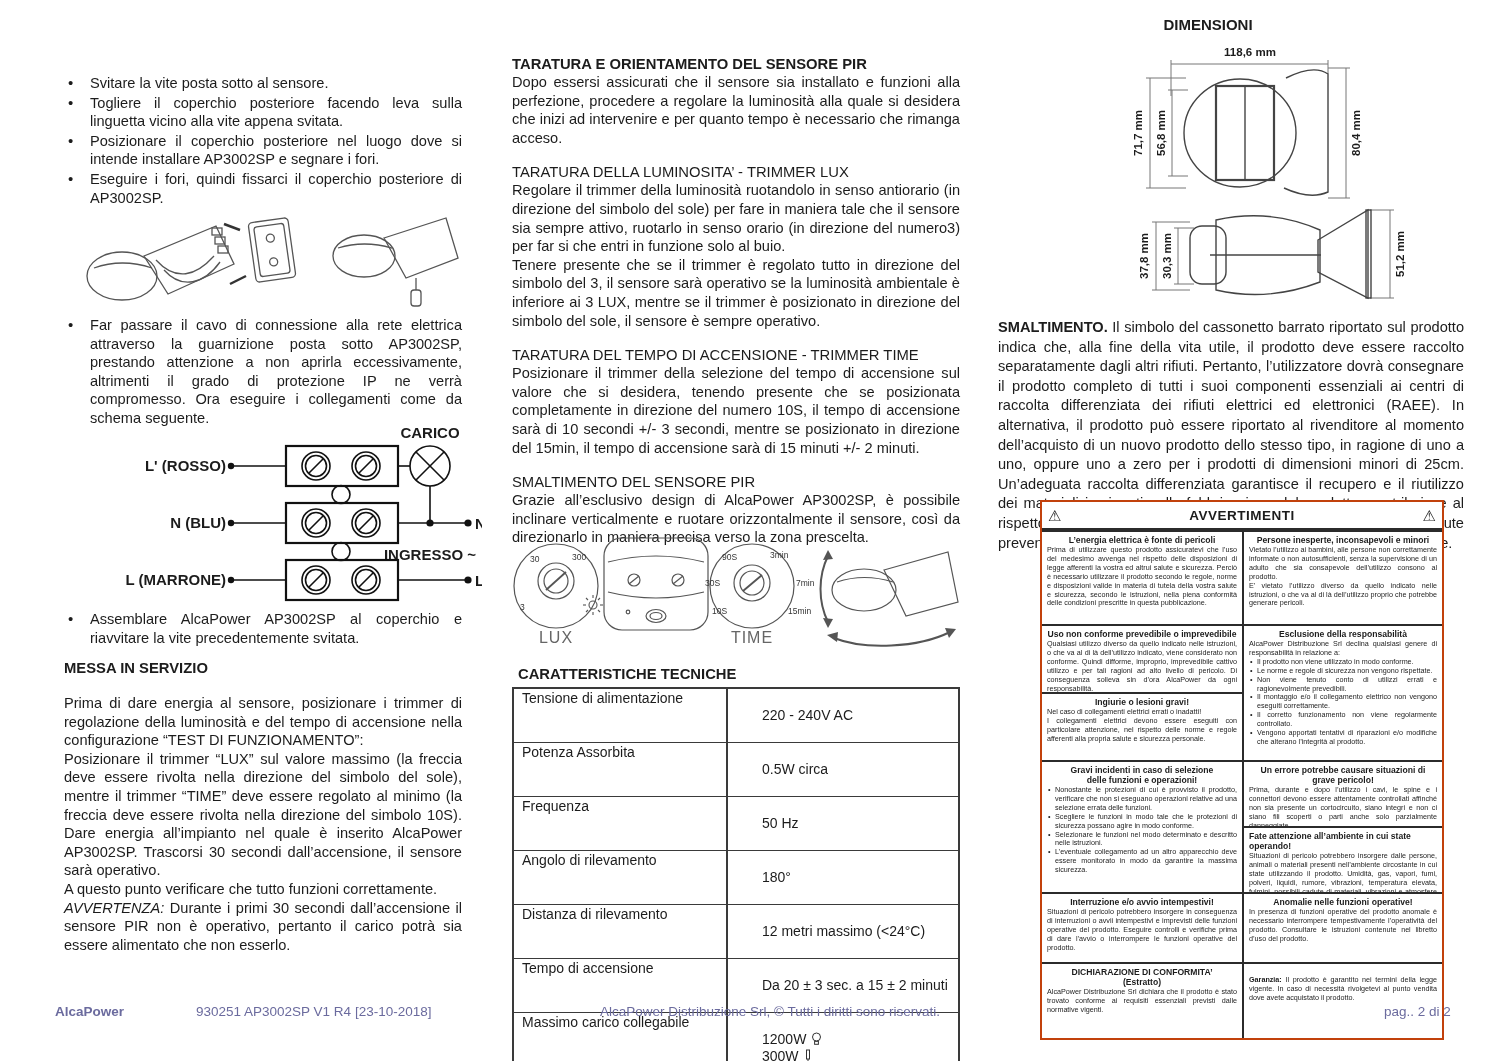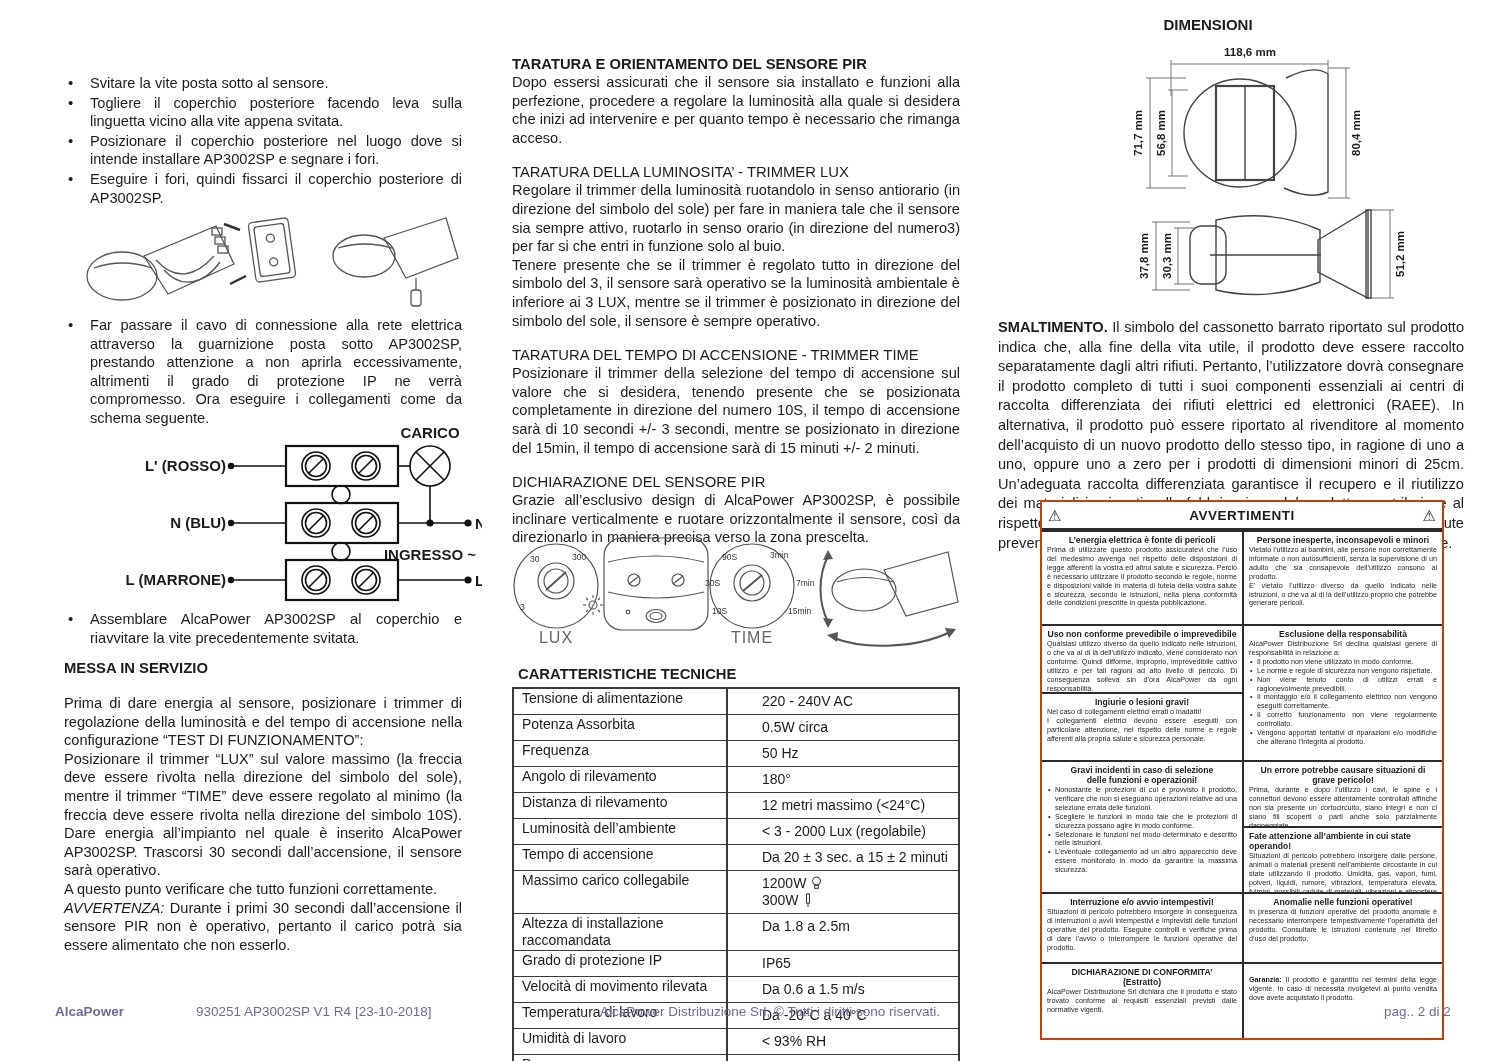--- a/index.html
+++ b/index.html
@@ -15,21 +15,21 @@
   .b-dot::before{content:"\2022";font-size:15px;}
   .b-text{flex:1;text-align:justify;font-size:14.6px;line-height:18.6px;}
   h3.sec{font-size:14.8px;font-weight:bold;margin:0 0 1px 0;}
   h3.ital{font-size:14.8px;font-weight:normal;margin:17px 0 1px 0;}
   svg text{font-family:"Liberation Sans", sans-serif;}
   
   .spec-table{border:2px solid #3a3a3a;}
   .spec-row{display:flex;border-top:1px solid #3a3a3a;gap:24px;}
   .spec-row:first-child{border-top:none;}
   .spec-label{width:196px;flex:none;border-right:2px solid #3a3a3a;padding:1px 8px;font-size:14px;line-height:17px;}
-  .spec-value{flex:1;padding:4px 10px;font-size:14px;line-height:17px;}
+  .spec-value{flex:1;padding:18px 10px;font-size:14px;line-height:17px;}
   .load-line{display:flex;align-items:center;gap:5px;}
   
   .wbox{position:absolute;border:2px solid #c2410c;background:#fff;}
   .whead{display:flex;align-items:center;border-bottom:2px solid #2b2b2b;height:26px;padding:0 6px;}
   .whead .wtitle{flex:1;text-align:center;font-weight:bold;font-size:13.5px;letter-spacing:.5px;}
   .warn-tri{font-size:15px;line-height:15px;}
   .warn-tri::before{content:"\26A0";}
   .wrow{display:flex;border-top:2px solid #2b2b2b;overflow:hidden;}
   .wrow:first-of-type{border-top:none;}
   .wcell{width:50%;box-sizing:border-box;padding:2px 5px 3px;overflow:hidden;}
@@ -186,21 +186,21 @@
 <div class="col" id="col-mid">
 
   <div class="abs" style="top:56px;">
     <h3 class="sec">TARATURA E ORIENTAMENTO DEL SENSORE PIR</h3>
     <p>Dopo essersi assicurati che il sensore sia installato e funzioni alla perfezione, procedere a regolare la luminosità alla quale si desidera che inizi ad intervenire e per quanto tempo è necessario che rimanga acceso.</p>
     <h3 class="ital">TARATURA DELLA LUMINOSITA’ - TRIMMER LUX</h3>
     <p>Regolare il trimmer della luminosità ruotandolo in senso antiorario (in direzione del simbolo del sole) per fare in maniera tale che il sensore sia sempre attivo, ruotarlo in senso orario (in direzione del numero3) per far si che entri in funzione solo al buio.</p>
     <p>Tenere presente che se il trimmer è regolato tutto in direzione del simbolo del 3, il sensore sarà operativo se la luminosità ambientale è inferiore ai 3 LUX, mentre se il trimmer è posizionato in direzione del simbolo del sole, il sensore è sempre operativo.</p>
     <h3 class="ital">TARATURA DEL TEMPO DI ACCENSIONE - TRIMMER TIME</h3>
     <p>Posizionare il trimmer della selezione del tempo di accensione sul valore che si desidera, tenendo presente che se posizionata completamente in direzione del numero 10S, il tempo di accensione sarà di 10 secondi +/- 3 secondi, mentre se posizionato in direzione del 15min, il tempo di accensione sarà di 15 minuti +/- 2 minuti.</p>
-    <h3 class="ital">DICHIARAZIONE DEL SENSORE PIR</h3>
+    <h3 class="ital">SMALTIMENTO DEL SENSORE PIR</h3>
     <p>Grazie all’esclusivo design di AlcaPower AP3002SP, è possibile inclinare verticalmente e ruotare orizzontalmente il sensore, così da direzionarlo in maniera precisa verso la zona prescelta.</p>
   </div>
 
   <svg class="abs" style="top:528px;" width="448" height="130" viewBox="0 0 448 130">
     <g fill="none" stroke="#555" stroke-width="1.2">
 
       <circle cx="44" cy="58" r="42"></circle>
       <circle cx="44" cy="53" r="18"></circle>
         <circle cx="44" cy="53" r="12"></circle>
       <line x1="34" y1="62" x2="54" y2="44" stroke-width="1.8"></line>
@@ -280,24 +280,20 @@
       </div>
     <div class="spec-row">
         <div class="spec-label">Angolo di rilevamento</div>
         <div class="spec-value">180°</div>
       </div>
     <div class="spec-row">
         <div class="spec-label">Distanza di rilevamento</div>
         <div class="spec-value">12 metri massimo (&lt;24°C)</div>
       </div>
     <div class="spec-row">
-        <div class="spec-label">Luminosità dell’ambiente</div>
-        <div class="spec-value">&lt; 3 - 2000 Lux (regolabile)</div>
-      </div>
-    <div class="spec-row">
         <div class="spec-label">Tempo di accensione</div>
         <div class="spec-value">Da 20 ± 3 sec. a 15 ± 2 minuti</div>
       </div>
     <div class="spec-row">
       <div class="spec-label">Massimo carico collegabile</div>
       <div class="spec-value">
         <div class="load-line">
             <span>1200W</span>
           <svg width="11" height="15" viewBox="0 0 11 15">
               <circle cx="5.5" cy="5" r="4" fill="none" stroke="#333" stroke-width="1"></circle>

